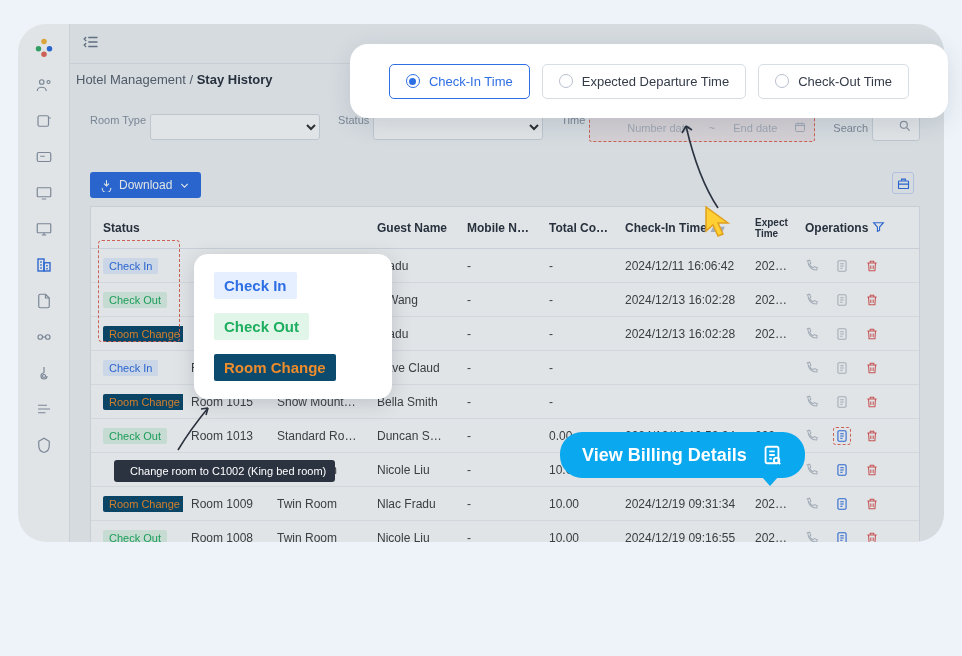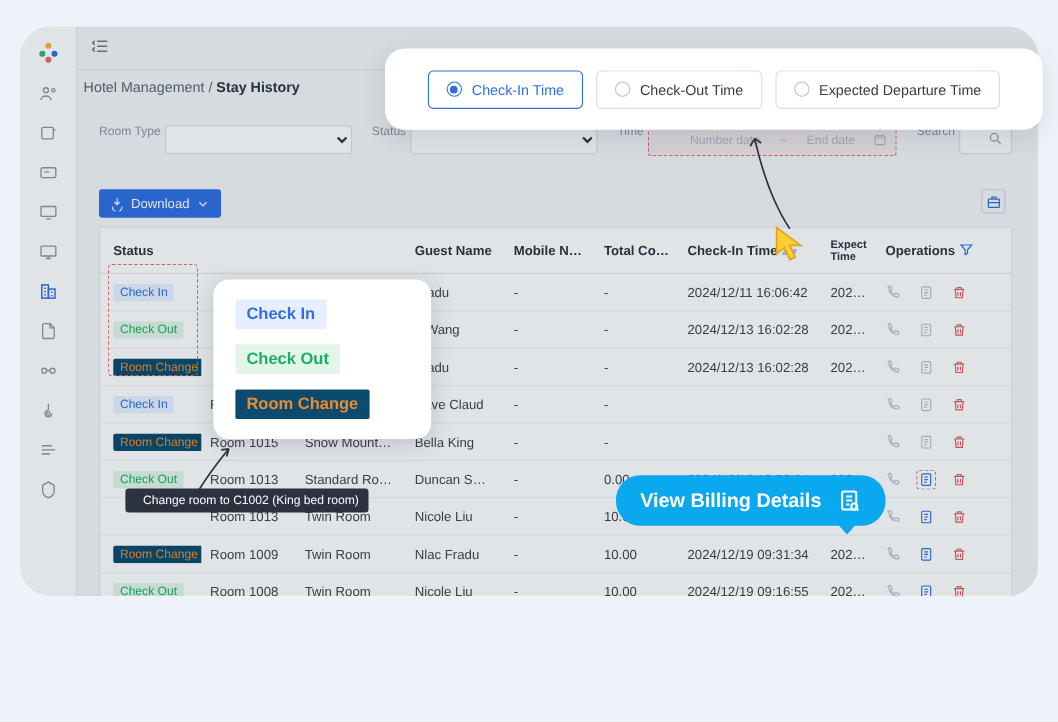--- a/index.html
+++ b/index.html
@@ -20,21 +20,21 @@
 .breadcrumb { position: absolute; left: 58px; top: 48px; font-size: 13px; color: #5b6470; }
 .breadcrumb .cur { font-weight: 700; color: #2c3440; }
 
 .filters { position: absolute; left: 72px; top: 90px; right: 24px; display: flex; gap: 18px; }
 .filters .fgroup { display: flex; flex-direction: row; gap: 4px; font-size: 11px; color: #8a94a2; }
 .filters select, .filters input[type=text] { height: 26px; border: 1px solid #d7dde5; background: #fff; border-radius: 3px; padding: 0 8px; font-size: 12px; color: #333; }
 .filters .sel-room { width: 170px; }
 .filters .sel-status { width: 170px; }
 .date-box { width: 226px; height: 28px; border: 1px dashed #e86a5b; border-radius: 3px; display: flex; align-items: center; justify-content: center; gap: 18px; font-size: 11px; color: #b3bac5; background: rgba(232,106,91,0.08); position: relative; }
 .date-box .cal { position: absolute; right: 8px; color: #b3bac5; }
-.search-wrap { flex: 1; position: relative; }
+.search-wrap { flex: 1; position: relative; align-items: center; }
 .search-wrap .sicon { position: absolute; right: 8px; top: 5px; color: #9aa3b0; }
 .search-wrap input { width: 100%; }
 
 .dl-btn { position: absolute; left: 72px; top: 148px; height: 26px; padding: 0 10px; background: #2f6fe4; color: #fff; border-radius: 3px; display: flex; align-items: center; gap: 6px; font-size: 12px; }
 .dl-btn svg { width: 13px; height: 13px; }
 .config-btn { position: absolute; right: 30px; top: 148px; width: 22px; height: 22px; color: #2f6fe4; display: flex; align-items: center; justify-content: center; border: 1px solid #c9d8f5; border-radius: 3px; }
 
 .table { position: absolute; left: 72px; top: 182px; right: 24px; background: #fff; border: 1px solid #e2e6ec; font-size: 12px; }
 .table .thead { display: flex; height: 42px; align-items: center; border-bottom: 1px solid #e2e6ec; color: #2c3440; font-weight: 600; }
 .table .trow { display: flex; height: 34px; align-items: center; border-bottom: 1px solid #eef1f5; color: #444; }
@@ -358,21 +358,21 @@
               <svg width="14" height="14" viewBox="0 0 24 24" fill="none" stroke="currentColor" stroke-width="1.8">
                 <path d="M4 7h16M9 7V4h6v3M6 7l1 13h10l1-13M10 11v6M14 11v6"></path>
               </svg>
             </span>
           </div>
         </div>
         <div class="trow">
           <div class="col c-status"><span class="badge b-roomchange">Room Change</span></div>
           <div class="col c-room">Room 1015</div>
           <div class="col c-type">Snow Mountai...</div>
-          <div class="col c-guest">Bella King</div>
+          <div class="col c-guest">Bella Smith</div>
           <div class="col c-mobile">-</div>
           <div class="col c-cost">-</div>
           <div class="col c-checkin"></div>
           <div class="col c-dep"></div>
           <div class="col c-ops">
             <span class="op-icon op-phone">
               <svg width="14" height="14" viewBox="0 0 24 24" fill="none" stroke="currentColor" stroke-width="1.8">
                 <path d="M5 4c0 9 6 15 15 15l1-4-5-2-2 2c-3-1-5-3-6-6l2-2-2-5-4 1 1 1z"></path>
               </svg>
             </span>
@@ -501,43 +501,43 @@
                 <path d="M4 7h16M9 7V4h6v3M6 7l1 13h10l1-13M10 11v6M14 11v6"></path>
               </svg>
             </span>
           </div>
         </div>
       </div>
   </div>
 
   <div class="status-dashed" style="left:80px; top:216px; width:82px; height:102px;"></div>
 
-  <div class="tooltip-dark" style="left:96px; top:420px;padding-left:16px;">Change room to C1002 (King bed room)</div>
+  <div class="tooltip-dark" style="left:96px; top:436px;padding-left:16px;">Change room to C1002 (King bed room)</div>
 
   <div class="overlay-dim"></div>
 </div>
 
 <div class="status-popup">
   <span class="badge b-checkin">Check In</span>
   <span class="badge b-checkout">Check Out</span>
   <span class="badge b-roomchange">Room Change</span>
 </div>
 
 <div class="time-bar">
   <div class="time-pill active">
     <span class="radio"></span>
     <span>Check-In Time</span>
   </div>
   <div class="time-pill">
     <span class="radio"></span>
-    <span>Check-Out Time</span>
+    <span>Expected Departure Time</span>
   </div>
   <div class="time-pill">
     <span class="radio"></span>
-    <span>Expected Departure Time</span>
+    <span>Check-Out Time</span>
   </div>
 </div>
 
 <div class="billing-chip">
   <span>View Billing Details</span>
   <svg width="22" height="22" viewBox="0 0 24 24" fill="none" stroke="currentColor" stroke-width="2">
       <rect x="5" y="3" width="14" height="18" rx="2"></rect>
       <path d="M9 8h6M9 12h6M9 16h3"></path>
       <circle cx="17" cy="18" r="3"></circle>
       <path d="M19 20l2 2"></path>

